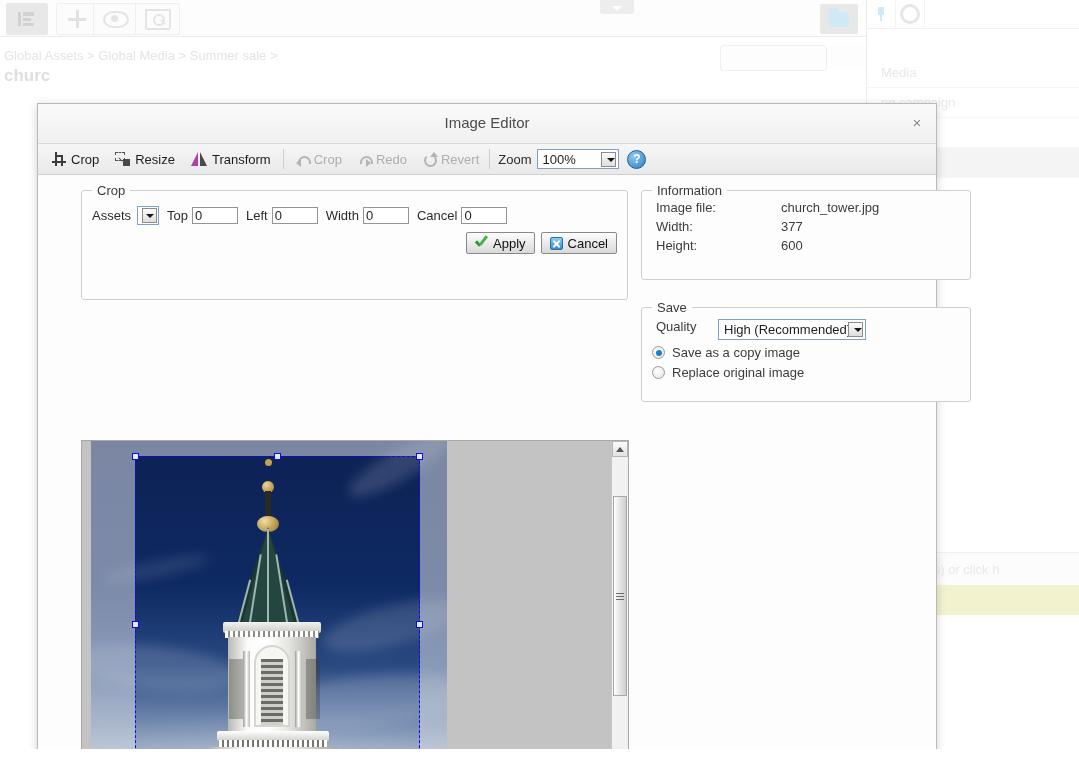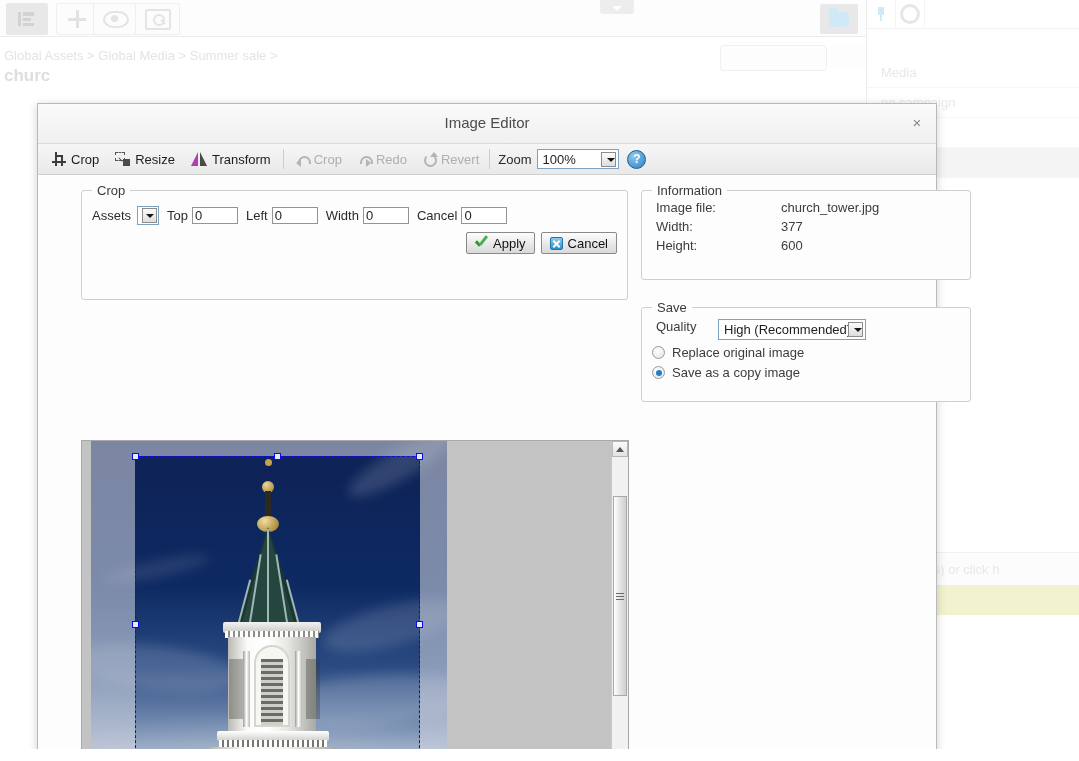--- a/index.html
+++ b/index.html
@@ -601,26 +601,26 @@
         <div class="save-row">
           <span class="save-label">Quality</span>
           <span class="qual-select">
             <span>High (Recommended)</span>
             <span class="sel-arrow">
                 <i></i>
               </span>
           </span>
         </div>
         <div class="radio-row">
+          <span class="radio on"></span>
+          <span>Save as a copy image</span>
+        </div>
+        <div class="radio-row">
           <span class="radio"></span>
           <span>Replace original image</span>
-        </div>
-        <div class="radio-row">
-          <span class="radio on"></span>
-          <span>Save as a copy image</span>
         </div>
       </fieldset>
 
       <div class="canvas-wrap">
         <div class="canvas-inner">
           <div class="gray-left"></div>
           <div class="gray-right"></div>
 
           <div class="photo">
             <span class="cloud c1"></span>

